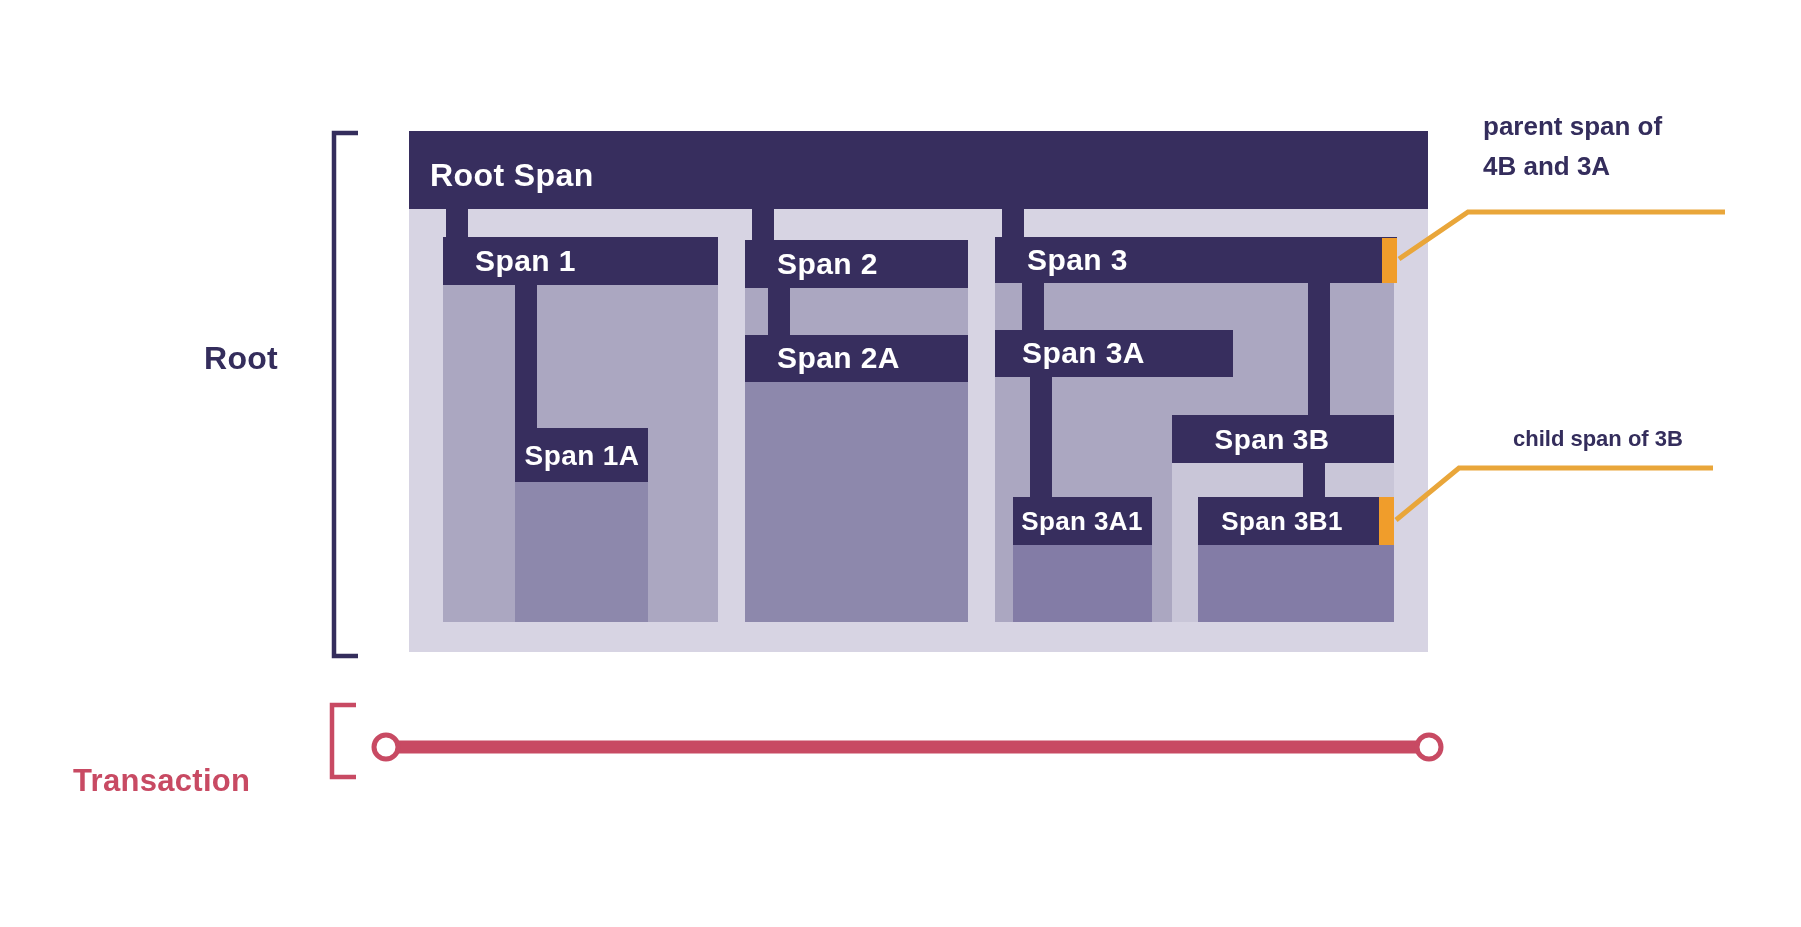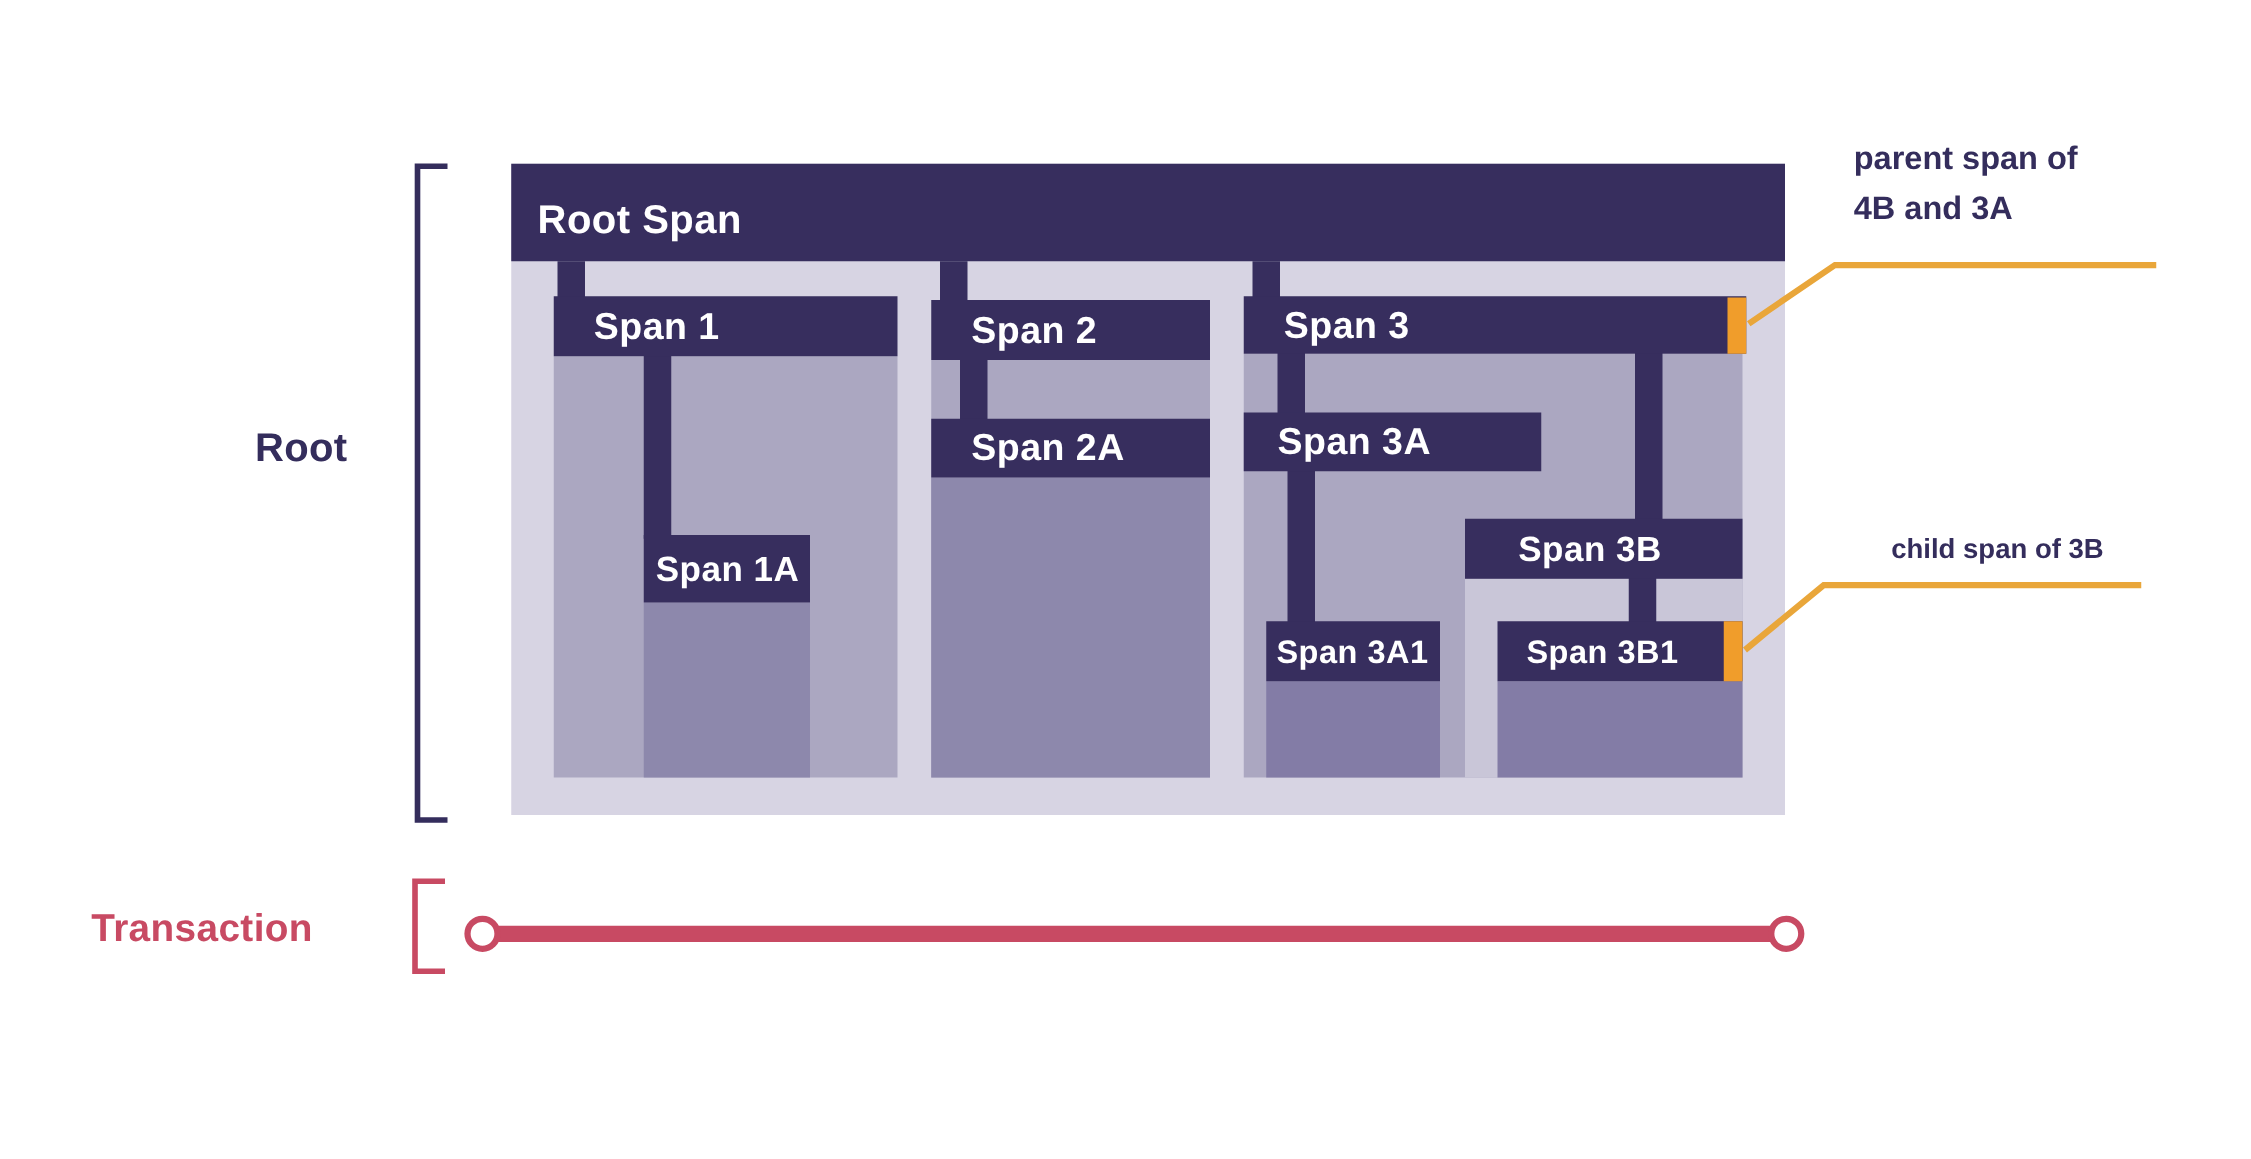--- a/index.html
+++ b/index.html
@@ -3,21 +3,21 @@
 <meta charset="utf-8">
 <style>
   html,body{margin:0;padding:0;background:#ffffff;}
   #stage{
     position:relative;width:1801px;height:927px;background:#ffffff;overflow:hidden;
     font-family:"Liberation Sans", sans-serif;
   }
   #trace-svg{position:absolute;left:0;top:0;}
   .overlay{position:absolute;font-weight:700;white-space:nowrap;}
   #spans-label{left:161px;top:340px;width:160px;text-align:center;font-size:32px;letter-spacing:.3px;}
-  #transaction-label{left:73px;top:725px;font-size:31px;letter-spacing:.3px;}
+  #transaction-label{left:73px;top:763px;font-size:31px;letter-spacing:.3px;}
   #annotation-parent{left:1483px;top:106px;font-size:26px;line-height:40px;}
   #annotation-child{left:1472px;top:426px;font-size:22px;margin-left:41px;}
   svg text{font-family:"Liberation Sans", sans-serif;font-weight:700;letter-spacing:.4px;}
 </style>
 </head>
 <body>
 
 <div id="stage">
   <svg id="trace-svg" width="1801" height="927" viewBox="0 0 1801 927" xmlns="http://www.w3.org/2000/svg">
       <rect x="409" y="131" width="1019" height="521" fill="#d7d4e3"></rect>

